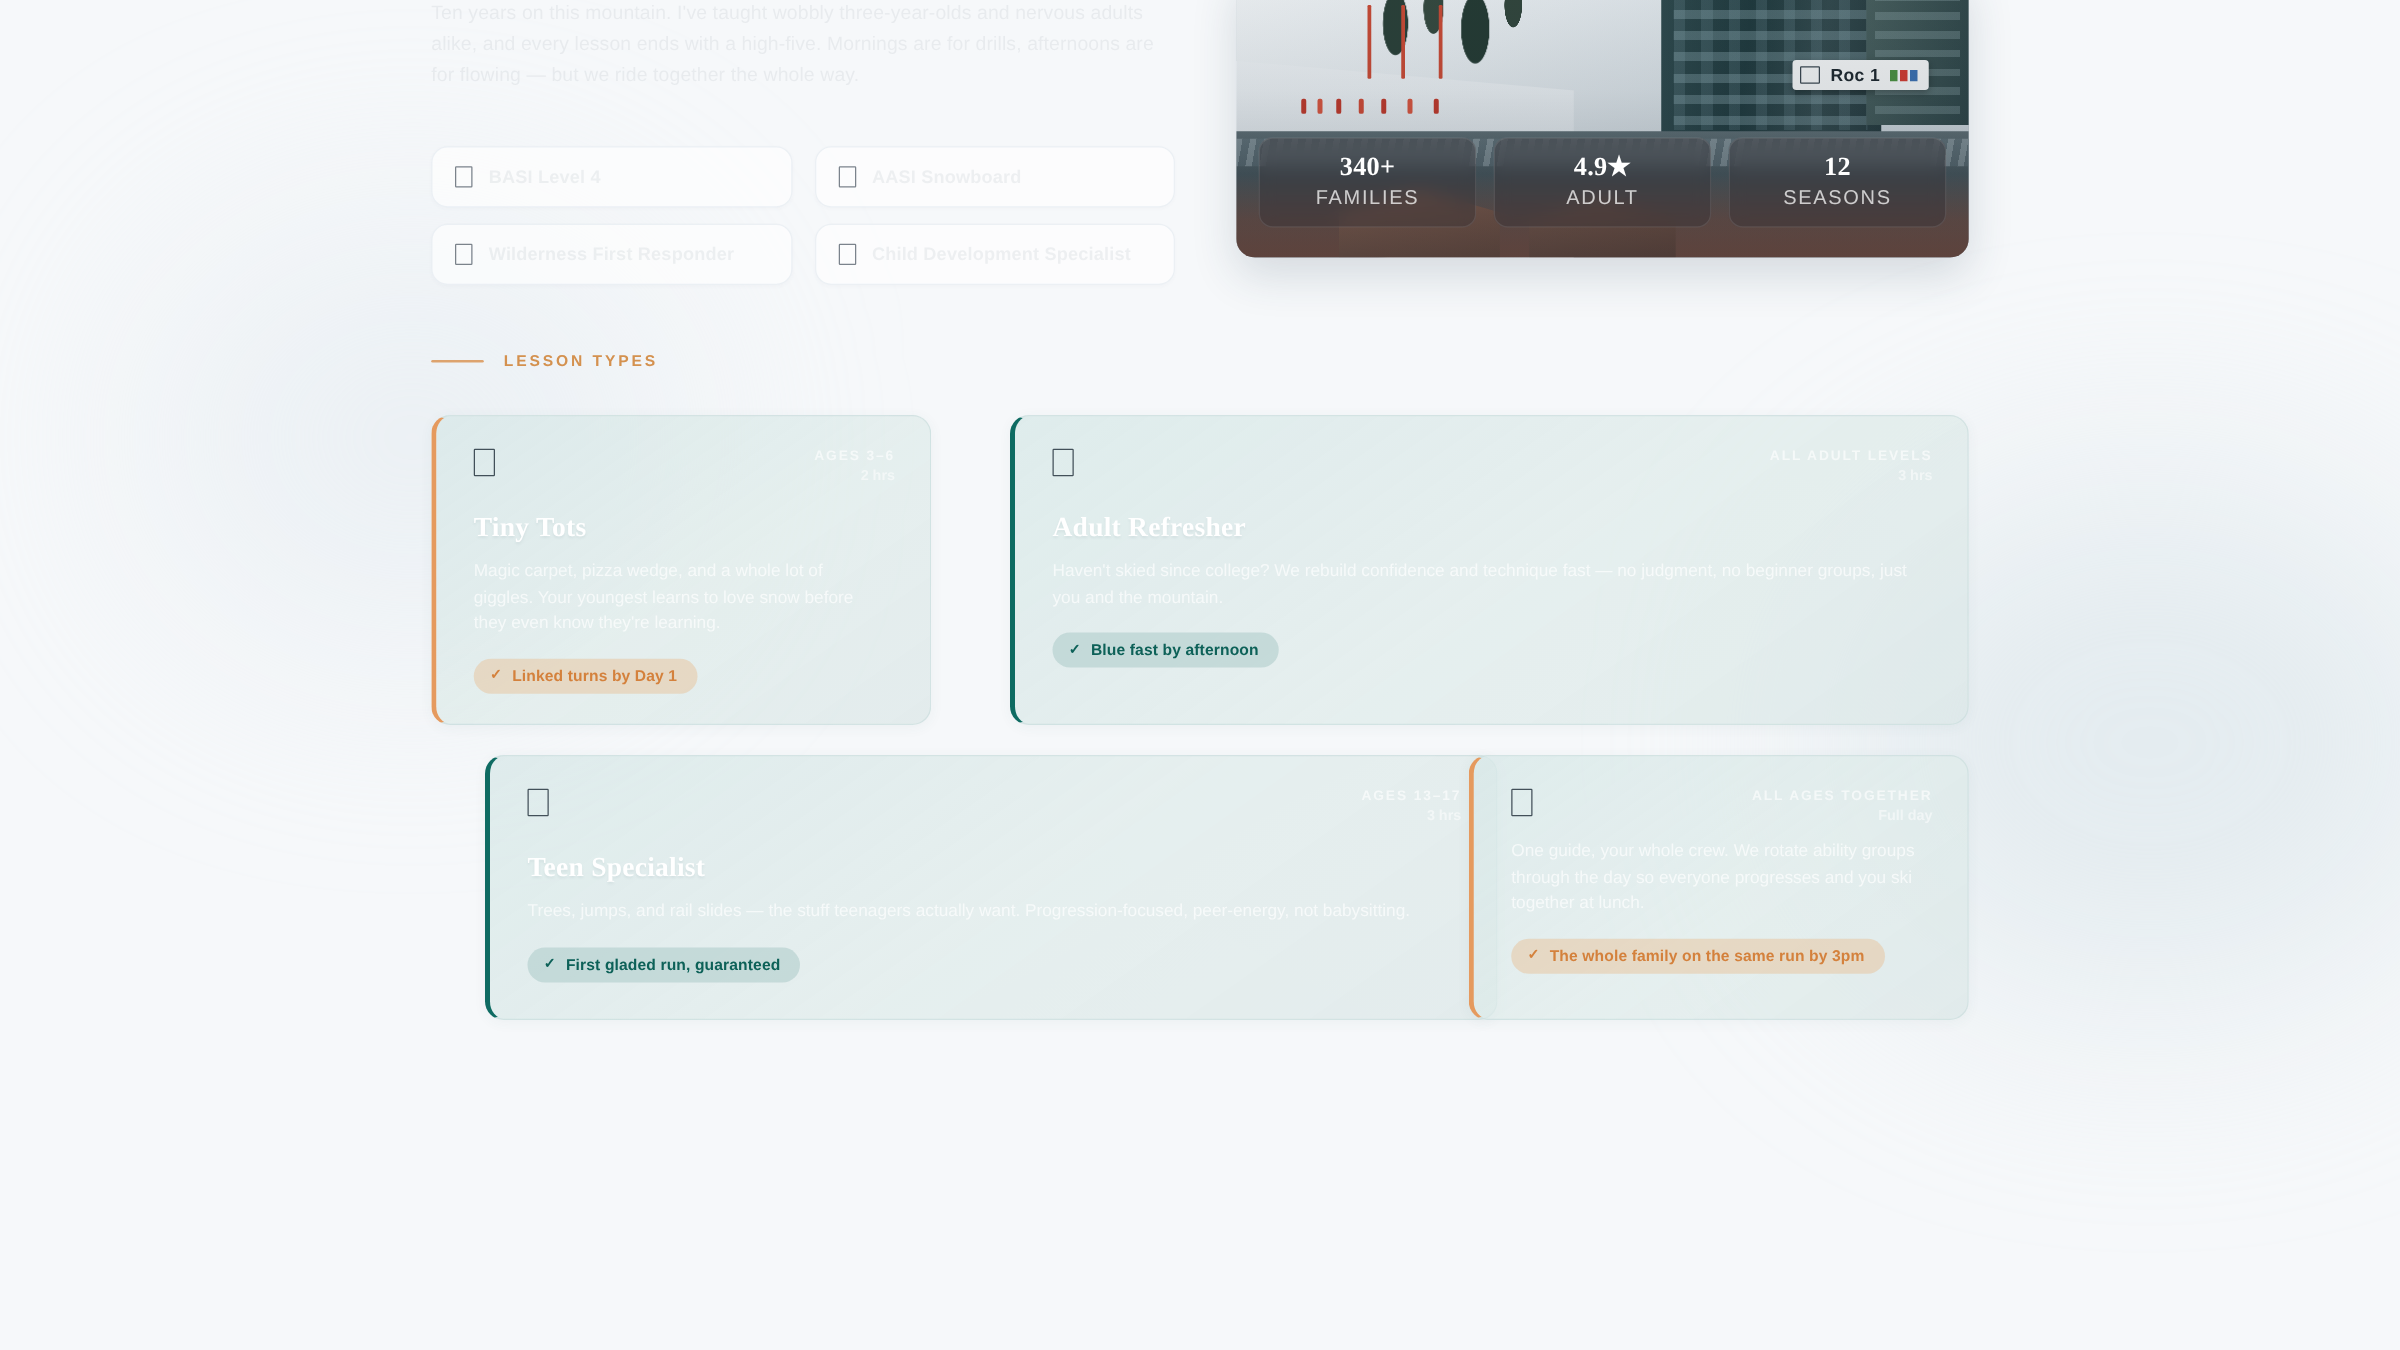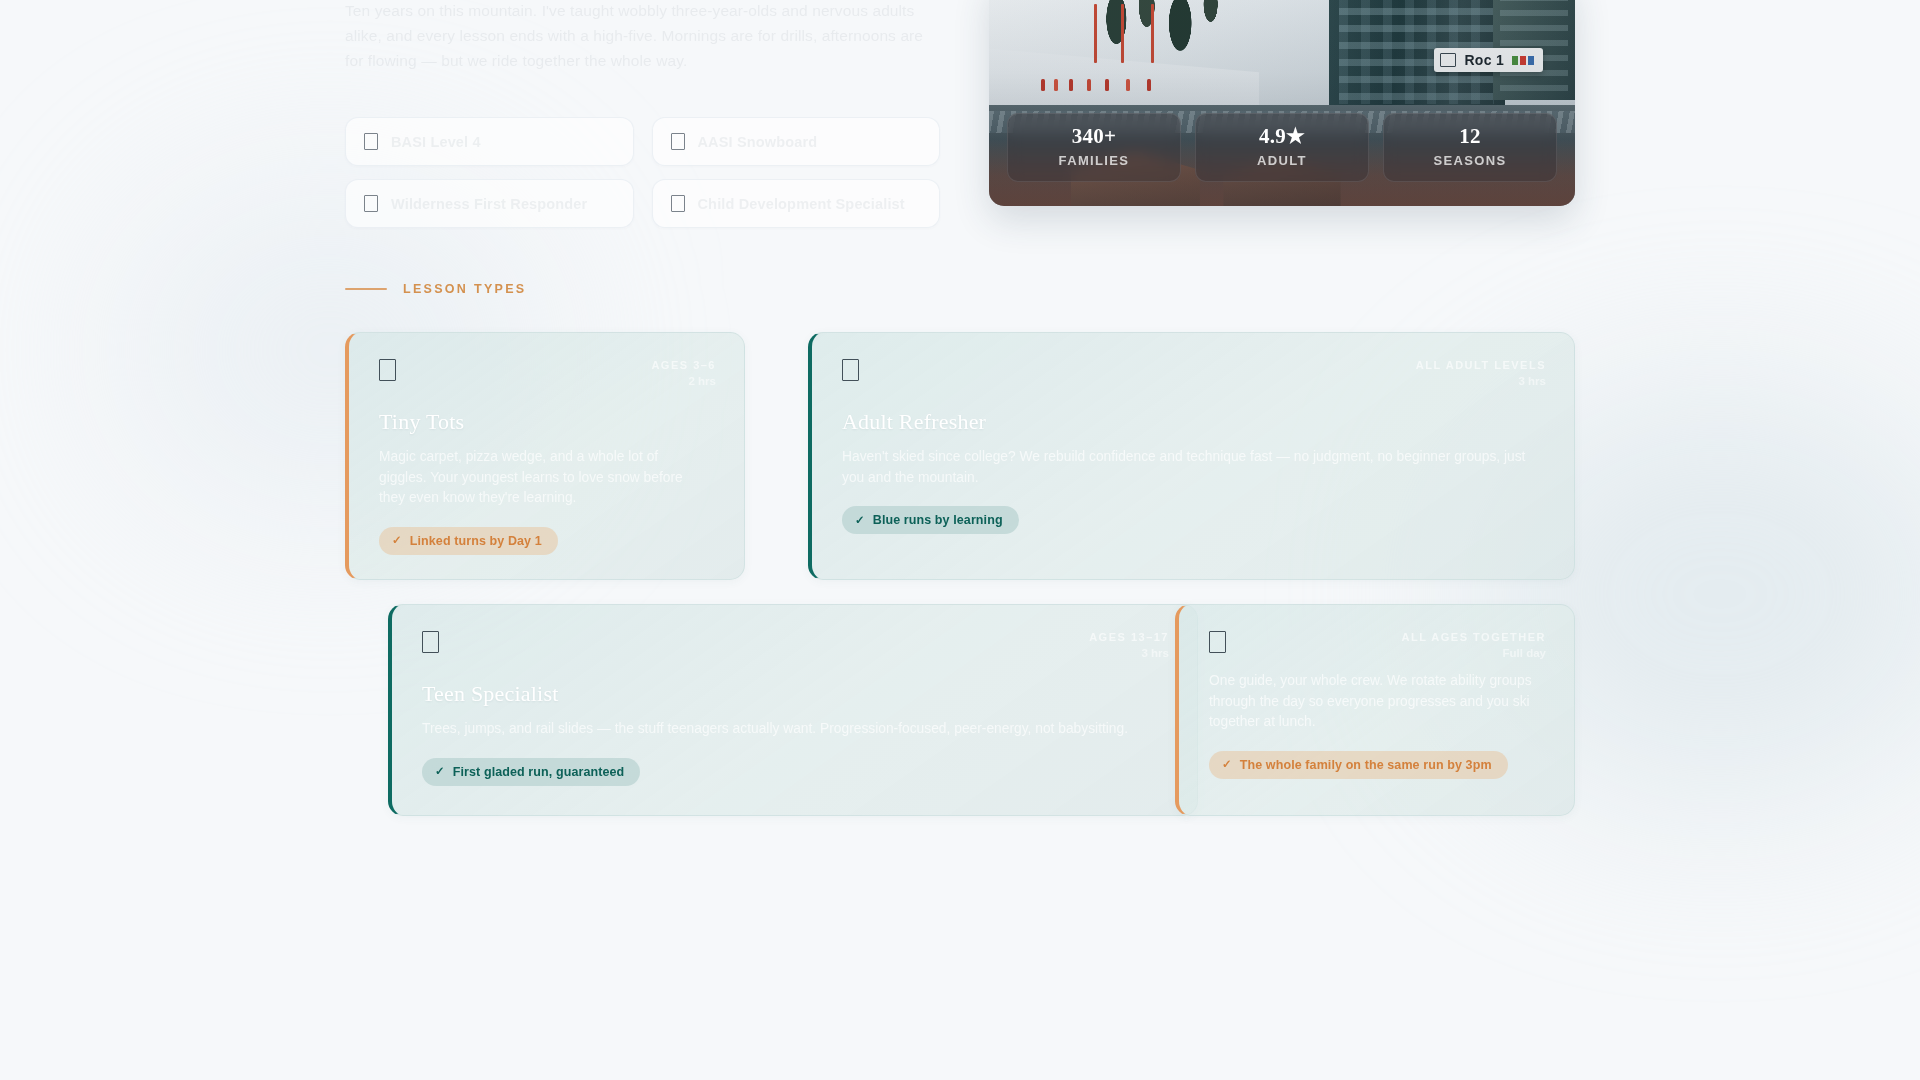--- a/index.html
+++ b/index.html
@@ -140,21 +140,21 @@
     backdrop-filter:blur(7px);
     padding:11px 6px 13px;
     text-align:center;
   }
   .stat-value {
     font-family:"Liberation Serif", serif;
     font-size:21px; font-weight:700; color:#ffffff;
     line-height:1.1; letter-spacing:.2px;
   }
   .stat-label {
-    margin-top:5px; font-size:13px; font-weight:700;
+    margin-top:5px; font-size:16px; font-weight:400;
     color:rgba(255,255,255,.74);
     letter-spacing:1.35px;
   }
 
   
   .section-label {
     position:absolute; left:345px; top:282px;
     display:flex; align-items:center; gap:16px;
   }
   .section-rule { width:42px; height:1.6px; background:#dda36e; border-radius:1px; }
@@ -199,21 +199,21 @@
     color:rgba(255,255,255,.62);
   }
   .card-meta .meta-dur {
     margin-top:4px; font-size:11.5px; font-weight:600;
     color:rgba(255,255,255,.52);
   }
 
   .card-title {
     margin-top:22px;
     font-family:"Liberation Serif", serif;
-    font-size:22px; font-weight:400;
+    font-size:22px; font-weight:700;
     color:#ffffff;
     letter-spacing:.2px;
     text-shadow:0 1px 2px rgba(90,120,130,.10);
   }
   .card-desc {
     margin-top:12px;
     font-size:13.8px; line-height:1.50;
     color:rgba(255,255,255,.68);
     max-width:100%;
   }
@@ -361,21 +361,21 @@
         <span class="card-glyph"></span>
         <div class="card-meta">
           <div class="meta-level">ALL ADULT LEVELS</div>
           <div class="meta-dur">3 hrs</div>
         </div>
       </div>
       <div class="card-title">Adult Refresher</div>
       <div class="card-desc">Haven't skied since college? We rebuild confidence and technique fast — no judgment, no beginner groups, just you and the mountain.</div>
       <div class="card-badge badge-teal">
         <span class="tick">✓</span>
-        <span>Blue runs by learning</span>
+        <span>Blue fast by afternoon</span>
       </div>
     </div>
 
     <div class="card accent-teal tall2 c3">
       <div class="card-head">
         <span class="card-glyph"></span>
         <div class="card-meta">
           <div class="meta-level">AGES 13–17</div>
           <div class="meta-dur">3 hrs</div>
         </div>

